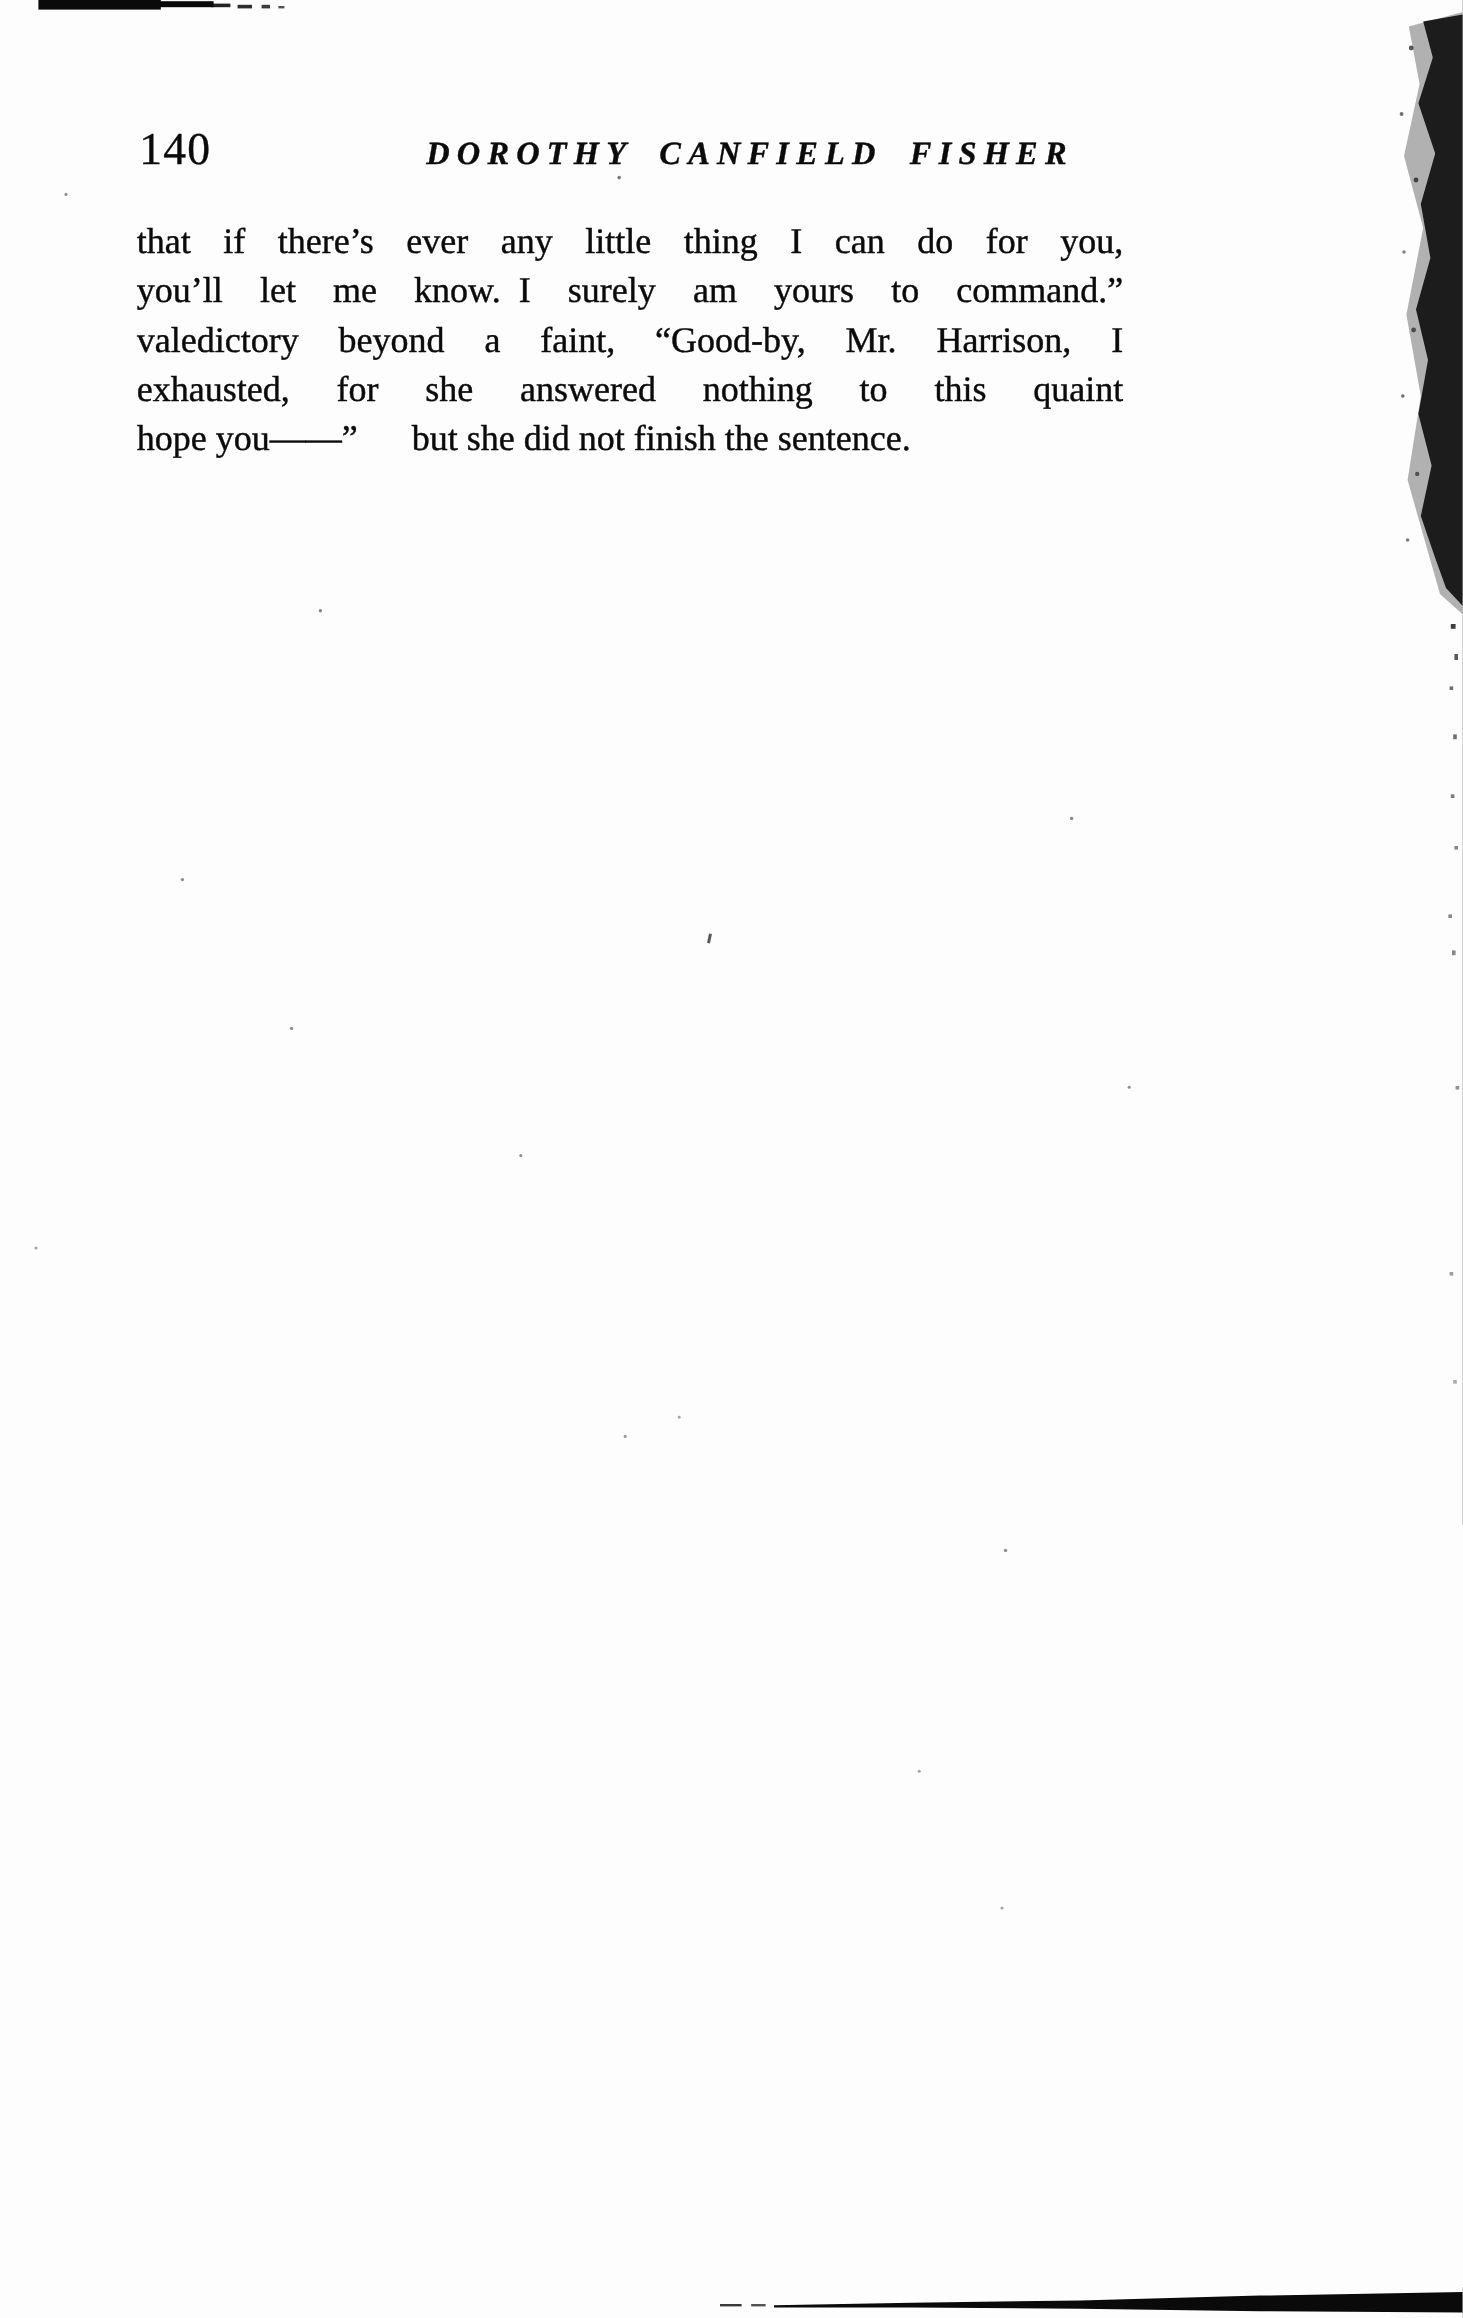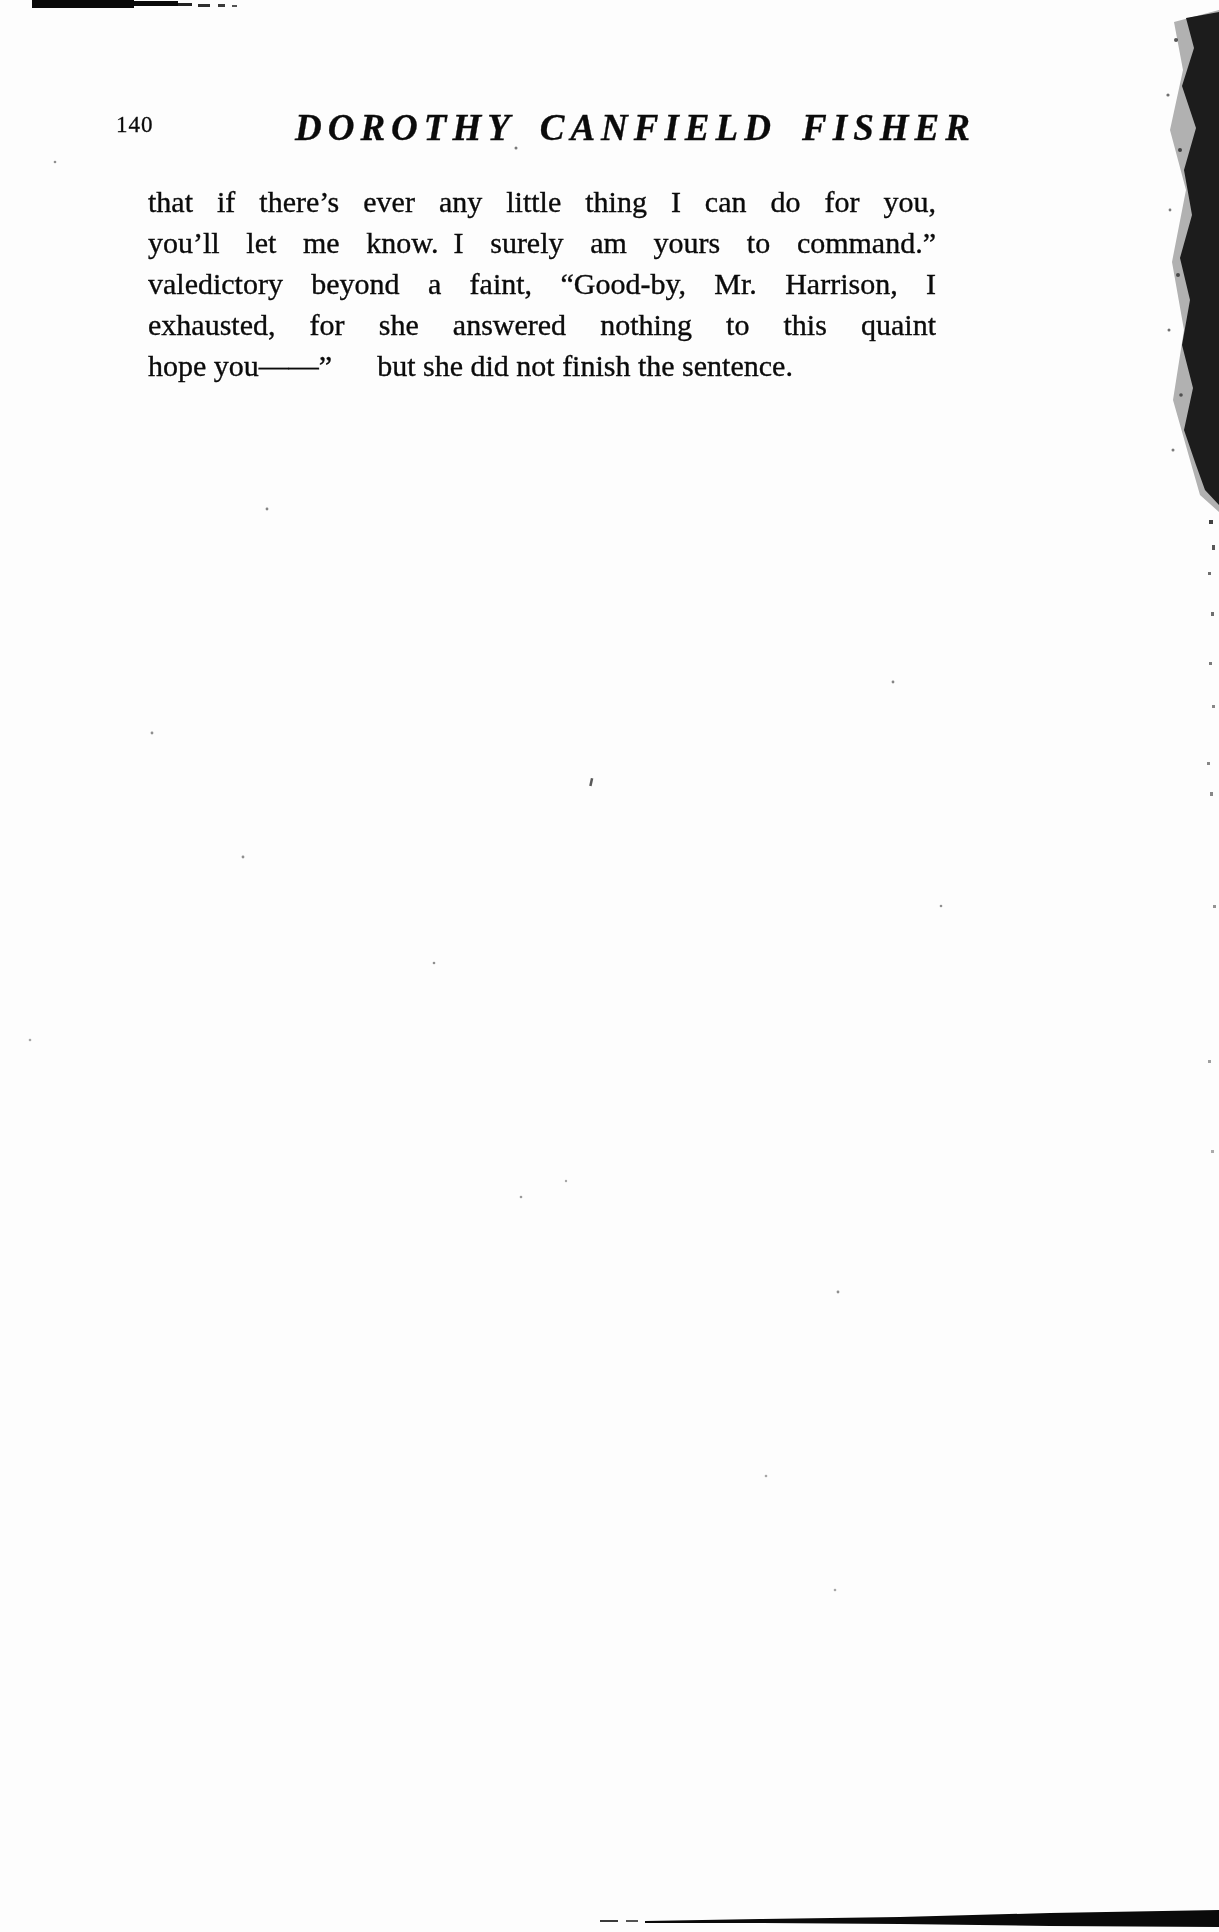--- a/index.html
+++ b/index.html
@@ -21,32 +21,32 @@
     left: 0;
     top: 0;
     width: 1219px;
     height: 1932px;
     pointer-events: none;
   }
   .page-number {
     position: absolute;
     left: 116px;
     top: 108px;
-    font-size: 23px;
+    font-size: 38px;
     line-height: 34px;
     letter-spacing: 1px;
     -webkit-text-stroke: 0.3px currentColor;
   }
   .running-header {
     position: absolute;
     left: 295px;
     top: 112px;
     width: 660px;
     text-align: center;
-    font-size: 37px;
+    font-size: 27px;
     line-height: 32px;
     font-style: italic;
     font-weight: 600;
     letter-spacing: 6px;
     word-spacing: 10px;
     white-space: nowrap;
     -webkit-text-stroke: 0.3px currentColor;
   }
   .body-text {
     position: absolute;
@@ -57,21 +57,20 @@
     -webkit-text-stroke: 0.35px currentColor;
   }
   .line {
     height: 41px;
     line-height: 41px;
     overflow: hidden;
     text-align: justify;
     text-align-last: justify;
     text-justify: inter-word;
     white-space: normal;
-    margin-left: 34px;
   }
   .line.first-indent {
     text-indent: 36px;
   }
   .line.last-line {
     text-align: center;
     text-align-last: left;
   }
 </style>
 </head>

